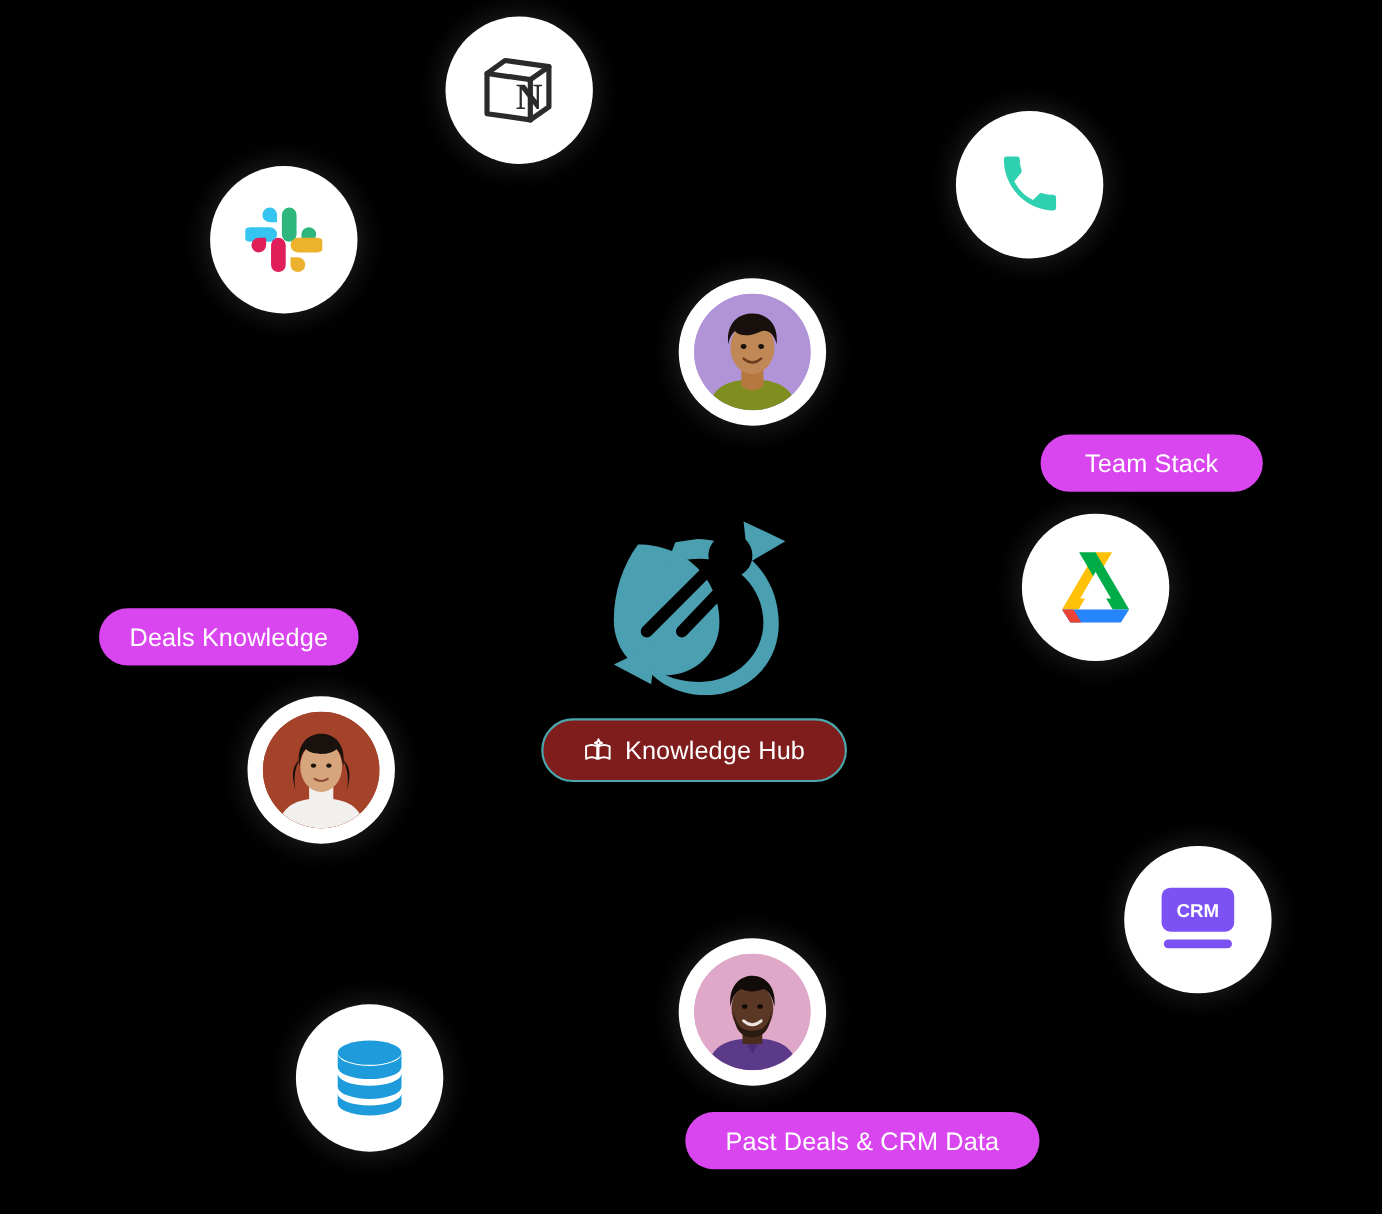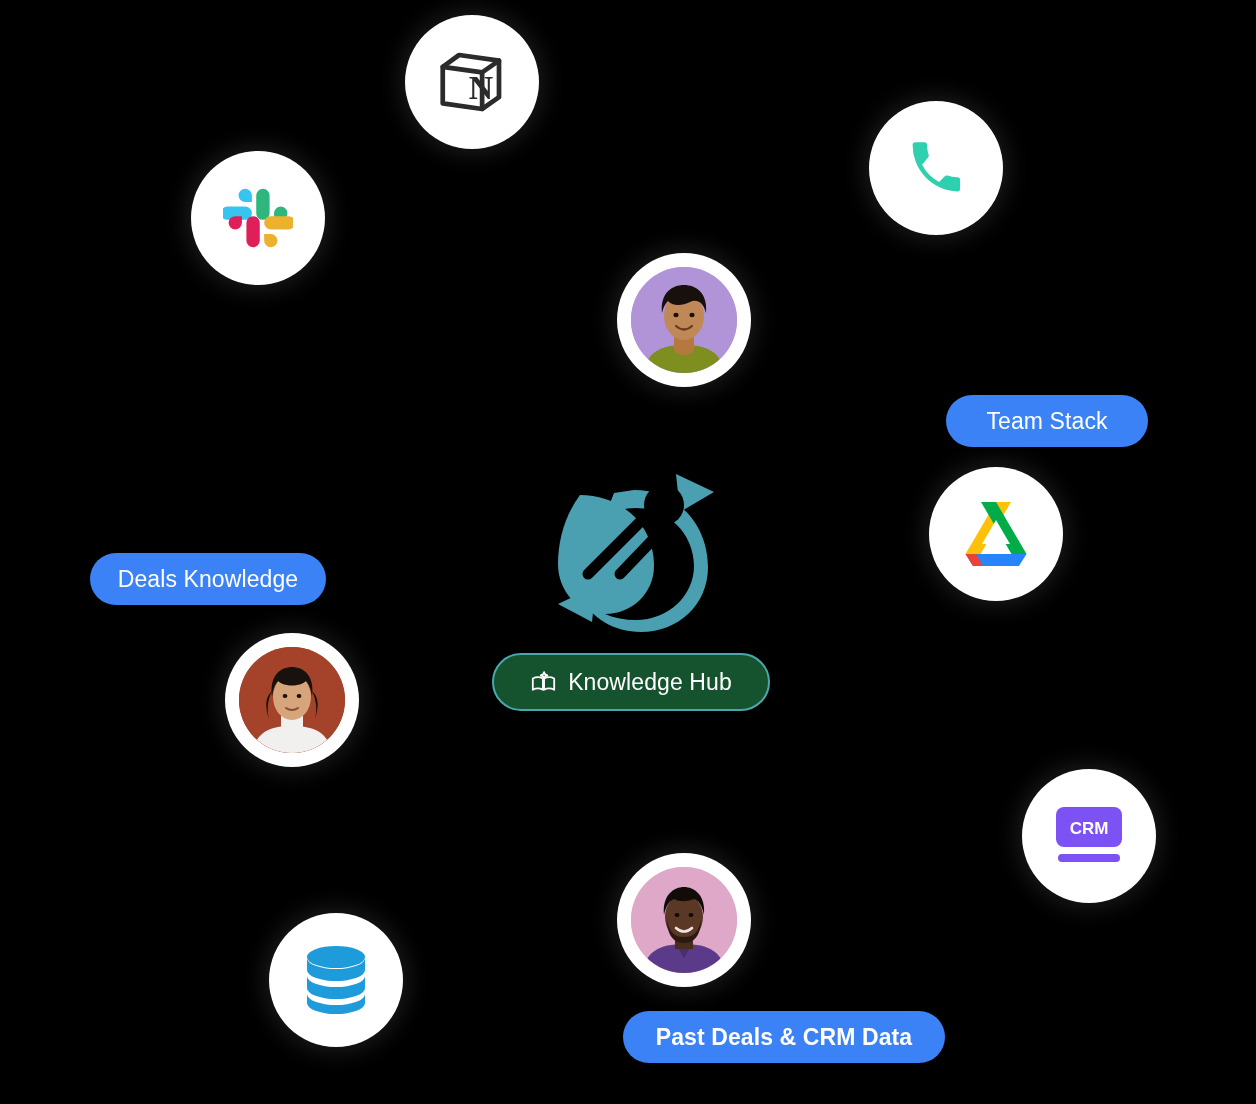--- a/index.html
+++ b/index.html
@@ -55,31 +55,31 @@
     position: relative;
   }
 
   
   .pill {
     position: absolute;
     display: flex;
     align-items: center;
     justify-content: center;
     gap: 11px;
-    background: #3b82f6;
+    background: #d946ef;
     border-radius: 999px;
     color: #ffffff;
     font-size: 23px;
     font-weight: 400;
     letter-spacing: 0.1px;
     white-space: nowrap;
     box-sizing: border-box;
   }
   .pill.accent {
-    background: #14532d;
+    background: #7f1d1d;
     border: 2px solid #4aa8ad;
   }
   .pill .pill-label { line-height: 1; }
 
   
   #center-logo {
     position: absolute;
   }
 </style>
 </head>
@@ -257,17 +257,17 @@
     <span style="display:flex;align-items:center;">
       <svg width="27" height="27" viewBox="0 0 24 24" fill="none" stroke="#ffffff" stroke-width="1.6" stroke-linecap="round" stroke-linejoin="round">
         <path d="M2.5 8.5 c3-1.6 6-1.6 9 0 v10 c-3-1.6 -6-1.6 -9 0 z"></path>
         <path d="M21.5 8.5 c-3-1.6 -6-1.6 -9 0 v10 c3-1.6 6-1.6 9 0 z"></path>
         <path d="M11.6 4.8 l.9-2 .9 2 2 .9 -2 .9 -.9 2 -.9-2 -2-.9 z"></path>
       </svg>
     </span>
     <span class="pill-label">Knowledge Hub</span>
   </div>
 
-  <div class="pill" style="left:623px; top:1011px; width:322px; height:52px;font-weight:bold;">
+  <div class="pill" style="left:623px; top:1011px; width:322px; height:52px;">
     <span class="pill-label">Past Deals &amp; CRM Data</span>
   </div>
 
 </div>
 
 </body></html>

